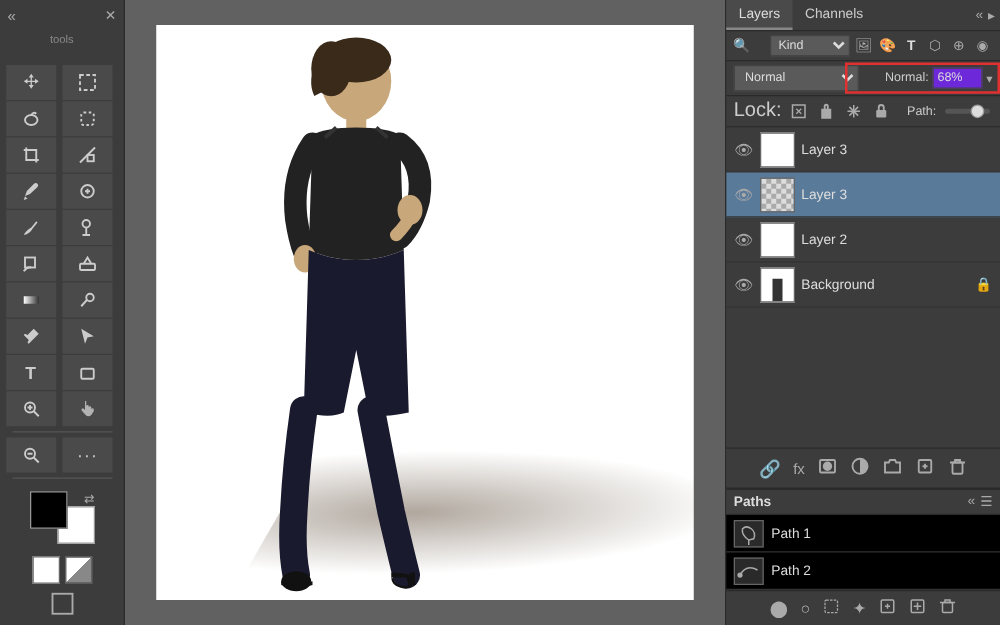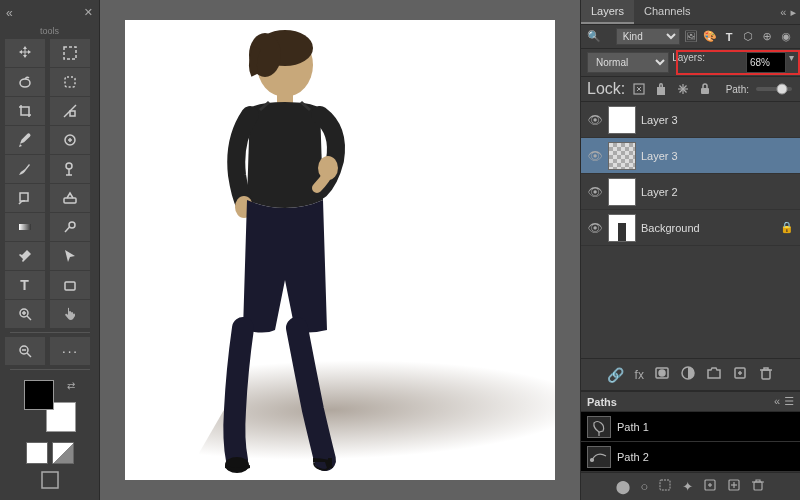--- a/index.html
+++ b/index.html
@@ -183,46 +183,46 @@
       align-items: center;
       justify-content: center;
       font-size: 11px;
       color: #aaa;
       cursor: pointer;
     }
 
     
     .blend-row {
       display: flex;
+      align-items: center;
       padding: 3px 6px;
       gap: 3px;
       border-bottom: 1px solid #2a2a2a;
       position: relative;
     }
     .blend-select {
       width: 100px;
       background: #5a5a5a;
       border: 1px solid #444;
       color: #ddd;
       font-size: 10px;
       padding: 3px 4px;
     }
     .opacity-label {
       font-size: 10px;
       color: #ccc;
       margin-left: auto;
     }
     .opacity-input {
       width: 40px;
-      background: #000000;
+      background: #6d28d9;
       border: 1px solid #444;
       color: #ddd;
       font-size: 10px;
       padding: 2px 3px;
-      margin-left: 38px;
     }
 
     
     .lock-row {
       display: flex;
       align-items: center;
       padding: 3px 6px;
       gap: 5px;
       border-bottom: 1px solid #2a2a2a;
     }
@@ -397,21 +397,21 @@
     ::-webkit-scrollbar-thumb { background: #666; }
   </style>
 </head>
 <body>
 
 <div class="toolbar">
   <div class="toolbar-header">
     <span style="cursor:pointer;color:#aaa;font-size:12px;">«</span>
     <span style="cursor:pointer;color:#aaa;font-size:11px;">✕</span>
   </div>
-  <div style="font-size:9px;color:#888;margin-bottom:3px;">tools</div>
+  <div style="font-size:9px;color:#888;margin-bottom:16px;">tools</div>
   <div class="toolbar-grid">
 
     <button class="tool-btn" title="Move">
       <svg width="16" height="16" viewBox="0 0 16 16" fill="#ccc">
           <path d="M8 1l-2 3h1.5v2.5H5V5l-3 2 3 2v-1.5h2.5V10H6l2 3 2-3h-1.5V7.5H11V9l3-2-3-2v1.5H8.5V4H10L8 1z"></path>
         </svg>
     </button>
     <button class="tool-btn" title="Rect Marquee">
       <svg width="16" height="16" viewBox="0 0 16 16" fill="none" stroke="#ccc" stroke-width="1.5" stroke-dasharray="3,2">
           <rect x="2" y="2" width="12" height="12"></rect>
@@ -636,21 +636,21 @@
       <span class="filter-row-icon">⬡</span>
       <span class="filter-row-icon">⊕</span>
       <span class="filter-row-icon">◉</span>
     </div>
   </div>
 
   <div class="blend-row">
     <select class="blend-select">
       <option>Normal</option>
     </select>
-    <span class="opacity-label">Layers:</span>
+    <span class="opacity-label">Normal:</span>
     <input class="opacity-input" type="text" value="68%" style="">
     <span style="color:#aaa;cursor:pointer;font-size:10px;">▾</span>
 
     <div style="position:absolute;left:95px;right:0;top:1px;bottom:1px;border:2px solid #e03030;pointer-events:none;"></div>
   </div>
 
   <div class="lock-row">
     <span class="lock-label">Lock:</span>
     <div class="lock-icons">
       <span class="lock-icon-btn">

